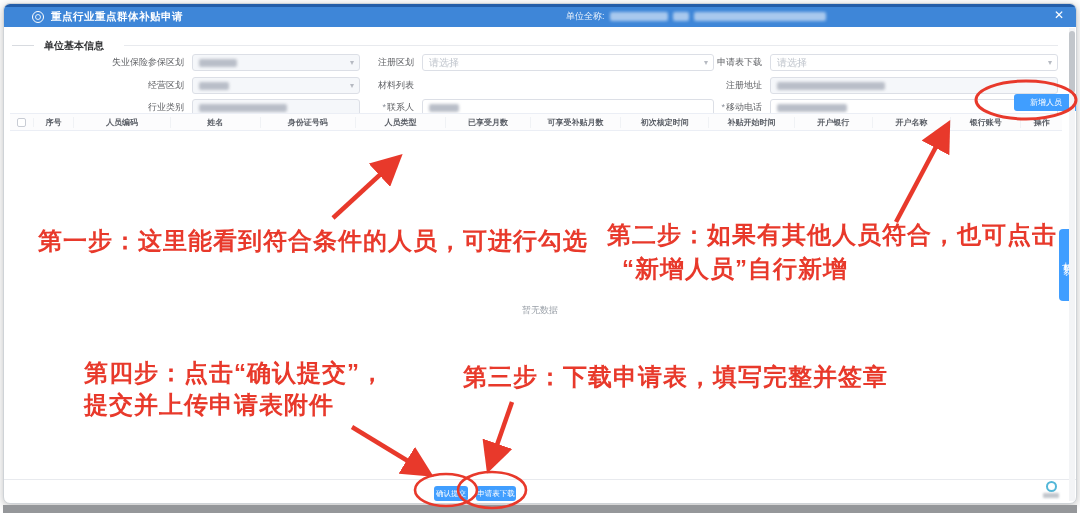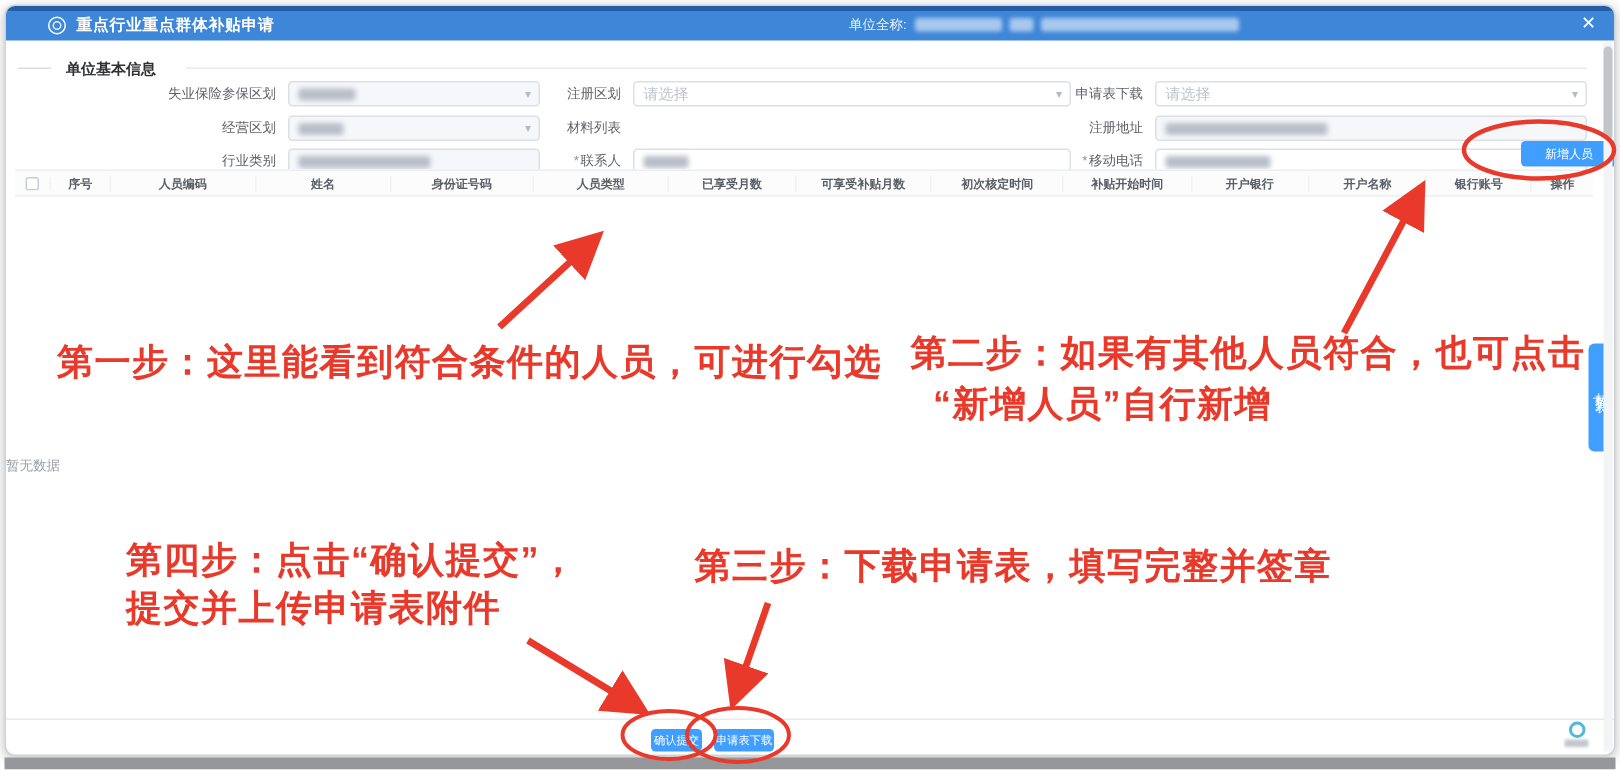--- a/index.html
+++ b/index.html
@@ -55,21 +55,21 @@
 
   
   .thead { position:absolute; left:6px; right:14px; top:109px; height:18px; display:flex;
            align-items:center; background:#fcfcfd; border-top:1px solid #ebeef5;
            border-bottom:1px solid #ebeef5; }
   .th { font-size:8px; color:#5a5e66; font-weight:bold; text-align:center;
         border-right:1px solid #f0f2f5; padding:0 2px; white-space:nowrap; overflow:hidden; }
   .th:last-child { border-right:none; }
   .th-cb { flex:none; width:24px; display:flex; justify-content:center; }
   .cb { width:9px; height:9px; border:1px solid #c8ccd4; border-radius:2px; background:#fff; }
-  .empty-text { position:absolute; left:0; right:0; top:300px; text-align:left;
+  .empty-text { position:absolute; left:0; right:0; top:300px; text-align:center;
                 font-size:9px; color:#9aa0a8; }
 
   
   .side-tab { position:absolute; right:2px; top:225px; width:15px; height:72px;
               background:#409eff; border-radius:4px 0 0 4px; color:#fff;
               display:flex; flex-direction:column; align-items:center; justify-content:center;
               gap:2px; cursor:pointer; }
   .side-tab .vtext { writing-mode:vertical-lr; font-size:8px; letter-spacing:2px; line-height:10px; }
   .side-tab .sep { width:9px; height:1px; background:rgba(255,255,255,.6); }
   .side-tab .vchev { font-size:8px; line-height:8px; }

